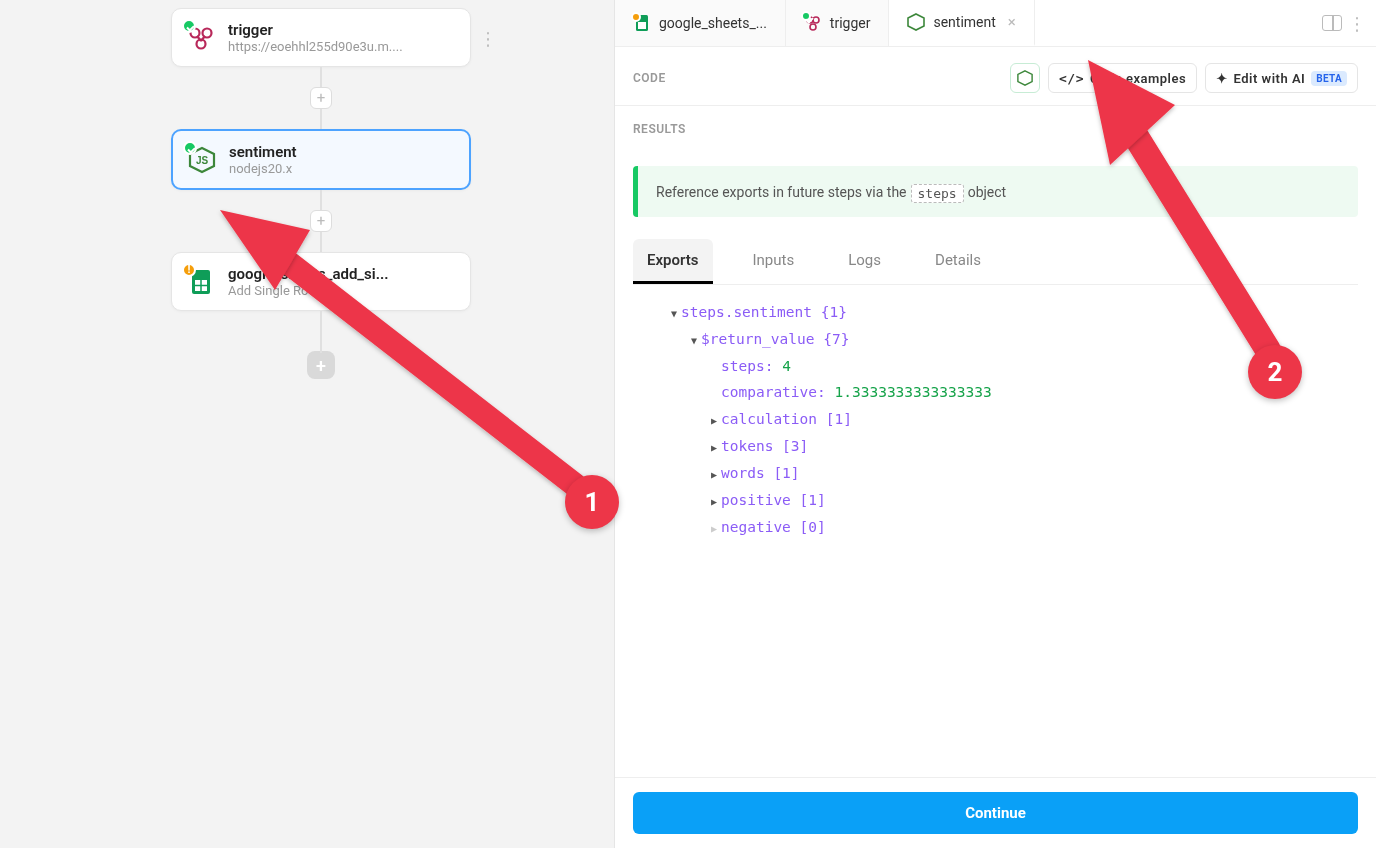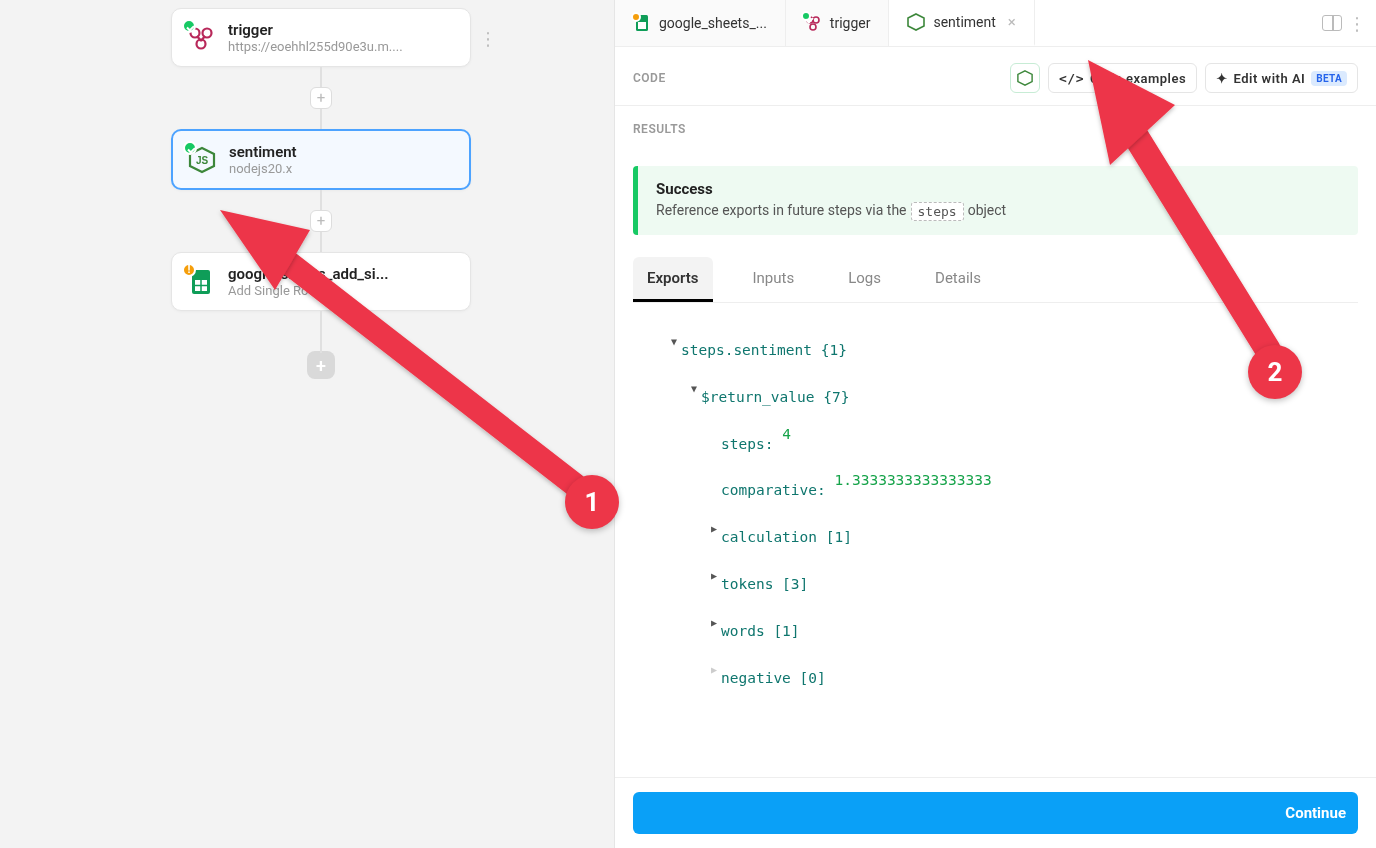--- a/index.html
+++ b/index.html
@@ -60,30 +60,30 @@
   .rtab { padding:12px 14px; font-size:15px; color:#888; cursor:pointer;}
   .rtab.active { color:#333; font-weight:600; background:#f3f3f3; border-bottom:3px solid #000000; border-radius:6px 6px 0 0;}
 
   
   .tree { margin-top:14px; font-family:ui-monospace,Menlo,Consolas,monospace; font-size:14.5px; line-height:1.85; color:#444;}
   .tree-row { display:flex; align-items:center;}
   .caret { width:14px; display:inline-block; text-align:center; color:#555; user-select:none;}
   .caret.right::before{content:"▶"; font-size:10px;}
   .caret.down::before{content:"▼"; font-size:10px;}
   .caret.muted{color:#ccc;}
-  .tk { color:#0f766e;margin-top:20px;}
+  .tk { color:#8b5cf6;}
   .num { color:#16a34a;}
   .ind0{padding-left:34px;} .ind1{padding-left:54px;} .ind2{padding-left:74px;}
 
   
   .footer { display:flex; gap:12px; padding:14px 18px; border-top:1px solid #eee;}
   .btn-test { display:flex; border:1px solid #ddd; border-radius:6px; overflow:hidden; flex:1;}
   .btn-test-main { flex:1; text-align:center; padding:12px; font-size:15px; font-weight:600; color:#333; background:#fff;}
   .btn-test-chev { width:36px; border-left:1px solid #ddd; display:flex; align-items:center; justify-content:center; color:#777;}
-  .btn-continue { flex:1; background:#0aa0f7; color:#fff; text-align:right; padding:12px; font-size:15px; font-weight:700; border-radius:6px;}
+  .btn-continue { flex:1; background:#0aa0f7; color:#fff; text-align:center; padding:12px; font-size:15px; font-weight:700; border-radius:6px;}
 
   
   .anno-layer { position:absolute; inset:0; pointer-events:none; z-index:50;}
   .anno-circle { position:absolute; width:54px; height:54px; border-radius:50%; background:#ed3648; color:#fff; display:flex; align-items:center; justify-content:center; font-size:26px; font-weight:700; box-shadow:0 2px 6px rgba(0,0,0,0.25);}
 
   
   svg { display:block; }
 </style>
 </head>
 <body>
@@ -216,21 +216,20 @@
         </span>
       </span>
     </div>
 
     <div class="section-label" style="border-bottom:none;">
       <span>RESULTS</span>
     </div>
 
     <div class="results-area">
       <div class="success-banner">
-        <div class="success-title">Success</div>
         <div class="success-sub">
           <span>Reference exports in future steps via the</span>
           <span class="steps-chip">steps</span>
           <span>object</span>
         </div>
       </div>
 
       <div class="result-tabs">
         <div class="rtab active">Exports</div>
         <div class="rtab">Inputs</div>
@@ -253,20 +252,24 @@
             <span class="caret right"></span>
             <span class="tk">calculation [1]</span>
           </div>
         <div class="tree-row ind2">
             <span class="caret right"></span>
             <span class="tk">tokens [3]</span>
           </div>
         <div class="tree-row ind2">
             <span class="caret right"></span>
             <span class="tk">words [1]</span>
+          </div>
+        <div class="tree-row ind2">
+            <span class="caret right"></span>
+            <span class="tk">positive [1]</span>
           </div>
         <div class="tree-row ind2">
             <span class="caret right muted"></span>
             <span class="tk">negative [0]</span>
           </div>
       </div>
     </div>
 
     <div class="footer">
       <div class="btn-continue">Continue</div>

